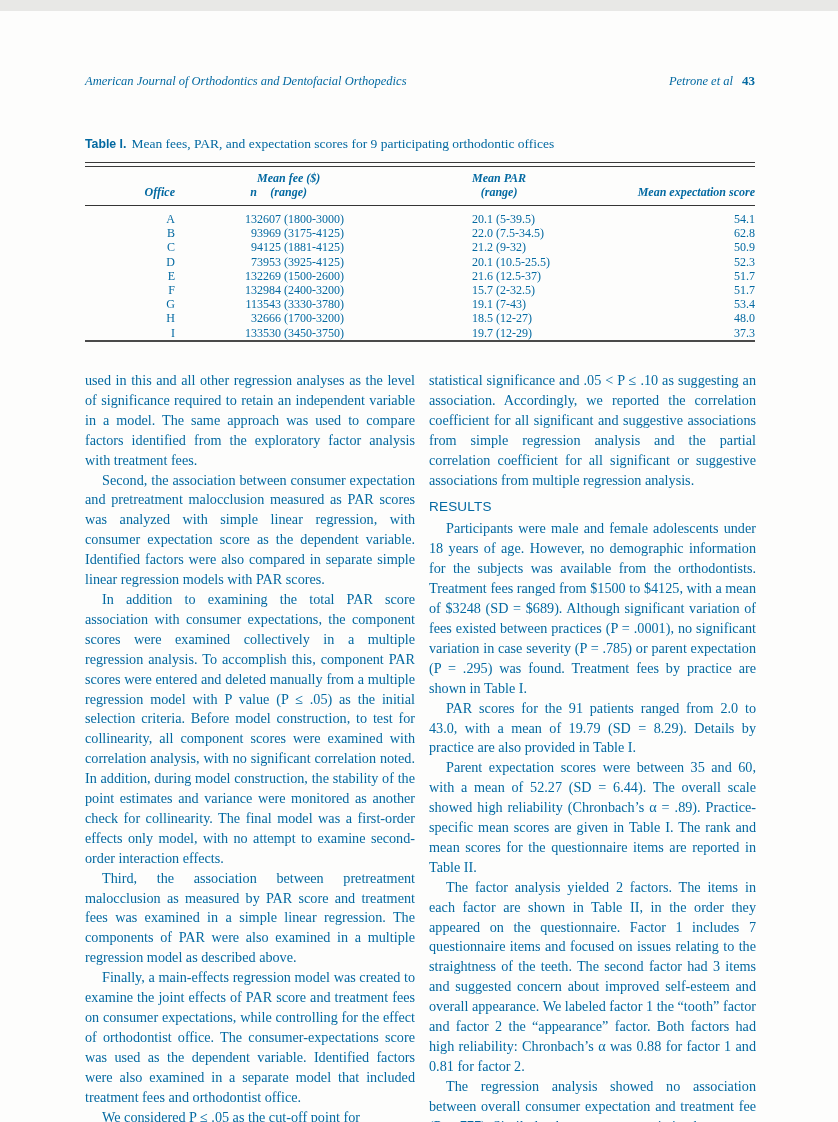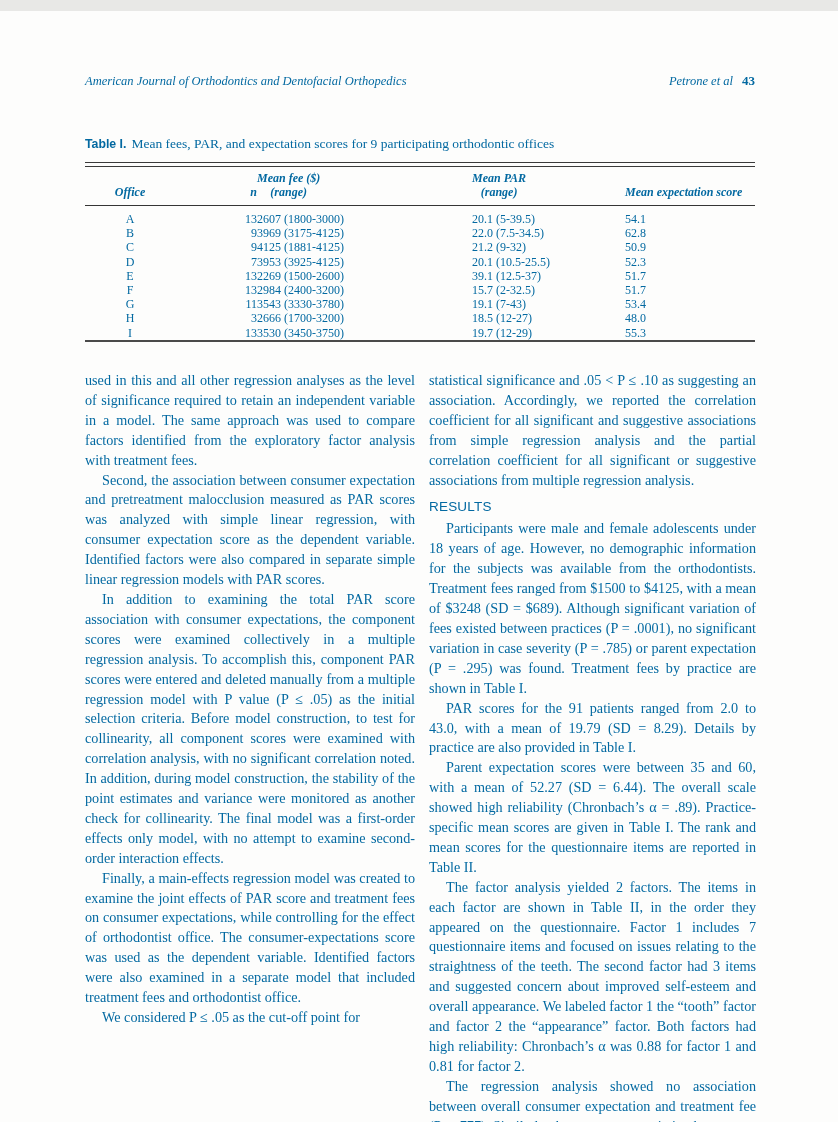--- a/index.html
+++ b/index.html
@@ -29,27 +29,27 @@
   .rule-bottom { height:0; border-top:2.5px solid #4a4a4a; }
   table.t1 { width:670px; border-collapse:collapse; table-layout:fixed; }
   table.t1 th {
     font-weight:bold; font-style:italic; font-size:12px; line-height:13.5px;
     vertical-align:bottom; padding:5px 0 6px 0;
     border-bottom:1.4px solid #353535;
   }
   table.t1 td { font-size:12px; line-height:14.2px; padding:0; vertical-align:top; }
   tbody tr:first-child td { padding-top:6px; }
   .hdr2 { display:inline-block; text-align:center; }
-  .c-office { width:90px;  text-align:center; }
+  .c-office { width:90px;  text-align:right; }
   .c-n      { width:82px;  text-align:right; }
   th.c-n    { padding-right:8px; }
   .c-fee    { width:215px; text-align:left; padding-left:48px; }
   .c-par    { width:153px; text-align:left; padding-left:2px; }
-  .c-exp    { width:130px; text-align:left; }
-  th.c-exp  { }
+  .c-exp    { width:130px; text-align:right; }
+  th.c-exp  { text-align:right; }
 
   
   .body-col { position:absolute; top:360px; width:330px; }
   .col-left  { left:85px; }
   .col-right { left:429px; width:327px; }
   .body-col p {
     margin:0; text-align:justify; text-indent:17px;
     font-size:14.2px; line-height:19.9px;
   }
   .body-col p.no-indent { text-indent:0; }
@@ -117,21 +117,21 @@
           <td class="c-office">D</td>
           <td class="c-n">7</td>
           <td class="c-fee">3953 (3925-4125)</td>
           <td class="c-par">20.1 (10.5-25.5)</td>
           <td class="c-exp">52.3</td>
         </tr>
         <tr>
           <td class="c-office">E</td>
           <td class="c-n">13</td>
           <td class="c-fee">2269 (1500-2600)</td>
-          <td class="c-par">39.1 (12.5-37)</td>
+          <td class="c-par">21.6 (12.5-37)</td>
           <td class="c-exp">51.7</td>
         </tr>
         <tr>
           <td class="c-office">F</td>
           <td class="c-n">13</td>
           <td class="c-fee">2984 (2400-3200)</td>
           <td class="c-par">15.7 (2-32.5)</td>
           <td class="c-exp">51.7</td>
         </tr>
         <tr>
@@ -146,31 +146,32 @@
           <td class="c-n">3</td>
           <td class="c-fee">2666 (1700-3200)</td>
           <td class="c-par">18.5 (12-27)</td>
           <td class="c-exp">48.0</td>
         </tr>
         <tr>
           <td class="c-office">I</td>
           <td class="c-n">13</td>
           <td class="c-fee">3530 (3450-3750)</td>
           <td class="c-par">19.7 (12-29)</td>
-          <td class="c-exp">55.3</td>
+          <td class="c-exp">37.3</td>
         </tr>
       </tbody>
     </table>
     <div class="rule-bottom"></div>
   </div>
 
   <div class="body-col col-left">
     <p class="no-indent">used in this and all other regression analyses as the level of significance required to retain an independent variable in a model. The same approach was used to compare factors identified from the exploratory factor analysis with treatment fees.</p>
     <p>Second, the association between consumer expectation and pretreatment malocclusion measured as PAR scores was analyzed with simple linear regression, with consumer expectation score as the dependent variable. Identified factors were also compared in separate simple linear regression models with PAR scores.</p>
     <p>In addition to examining the total PAR score association with consumer expectations, the component scores were examined collectively in a multiple regression analysis. To accomplish this, component PAR scores were entered and deleted manually from a multiple regression model with P value (P ≤ .05) as the initial selection criteria. Before model construction, to test for collinearity, all component scores were examined with correlation analysis, with no significant correlation noted. In addition, during model construction, the stability of the point estimates and variance were monitored as another check for collinearity. The final model was a first-order effects only model, with no attempt to examine second-order interaction effects.</p>
+    <p>Third, the association between pretreatment malocclusion as measured by PAR score and treatment fees was examined in a simple linear regression. The components of PAR were also examined in a multiple regression model as described above.</p>
     <p>Finally, a main-effects regression model was created to examine the joint effects of PAR score and treatment fees on consumer expectations, while controlling for the effect of orthodontist office. The consumer-expectations score was used as the dependent variable. Identified factors were also examined in a separate model that included treatment fees and orthodontist office.</p>
     <p>We considered P ≤ .05 as the cut-off point for</p>
   </div>
 
   <div class="body-col col-right">
     <p class="no-indent">statistical significance and .05 &lt; P ≤ .10 as suggesting an association. Accordingly, we reported the correlation coefficient for all significant and suggestive associations from simple regression analysis and the partial correlation coefficient for all significant or suggestive associations from multiple regression analysis.</p>
     <div class="section-heading">RESULTS</div>
     <p>Participants were male and female adolescents under 18 years of age. However, no demographic information for the subjects was available from the orthodontists. Treatment fees ranged from $1500 to $4125, with a mean of $3248 (SD = $689). Although significant variation of fees existed between practices (P = .0001), no significant variation in case severity (P = .785) or parent expectation (P = .295) was found. Treatment fees by practice are shown in Table I.</p>
     <p>PAR scores for the 91 patients ranged from 2.0 to 43.0, with a mean of 19.79 (SD = 8.29). Details by practice are also provided in Table I.</p>
     <p>Parent expectation scores were between 35 and 60, with a mean of 52.27 (SD = 6.44). The overall scale showed high reliability (Chronbach’s α = .89). Practice-specific mean scores are given in Table I. The rank and mean scores for the questionnaire items are reported in Table II.</p>

